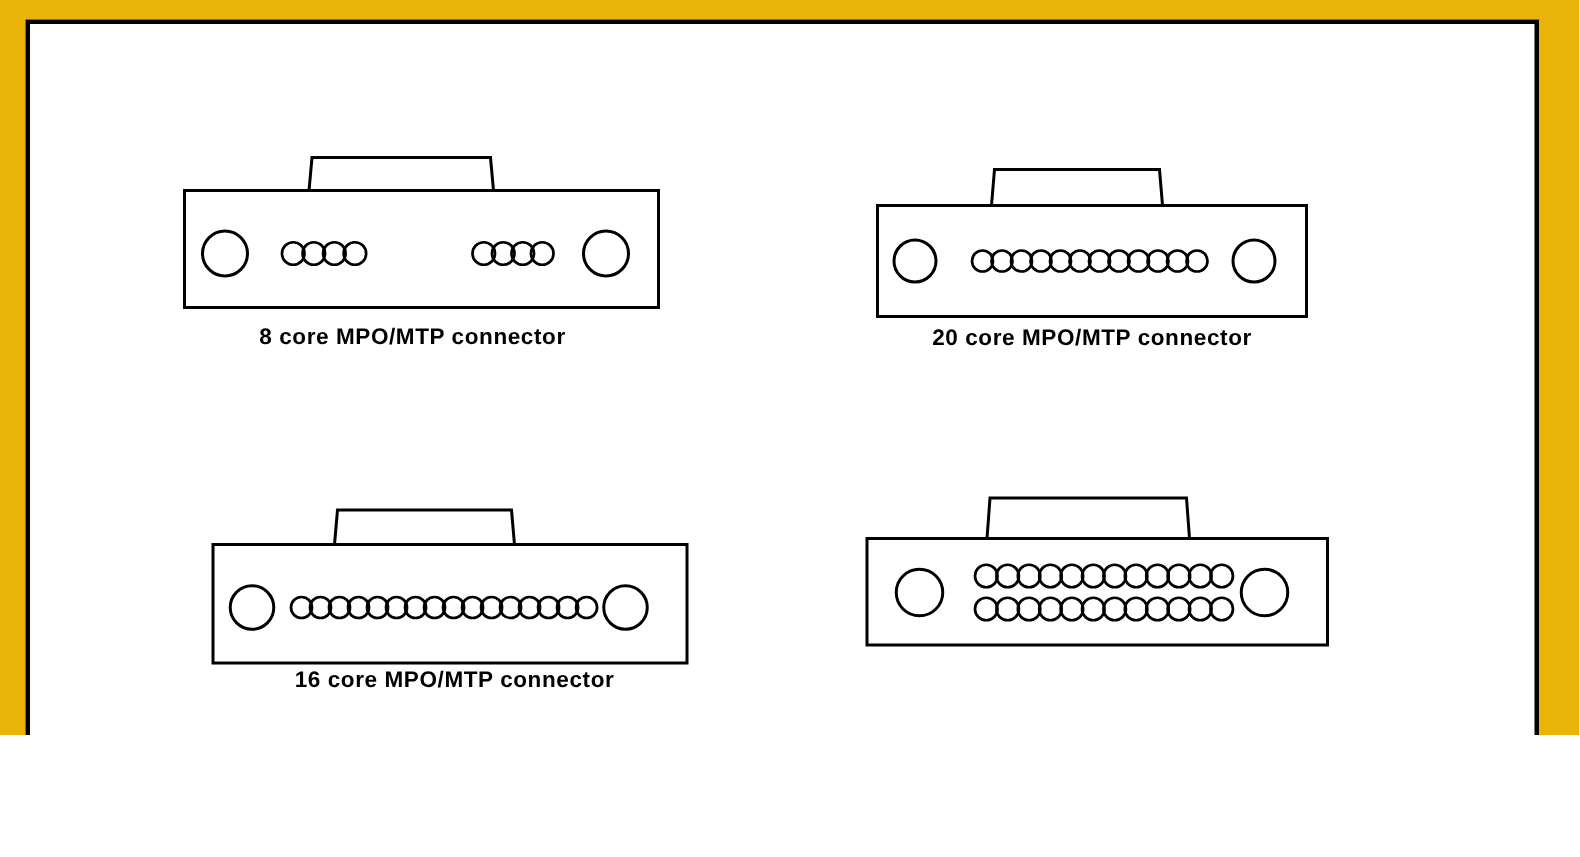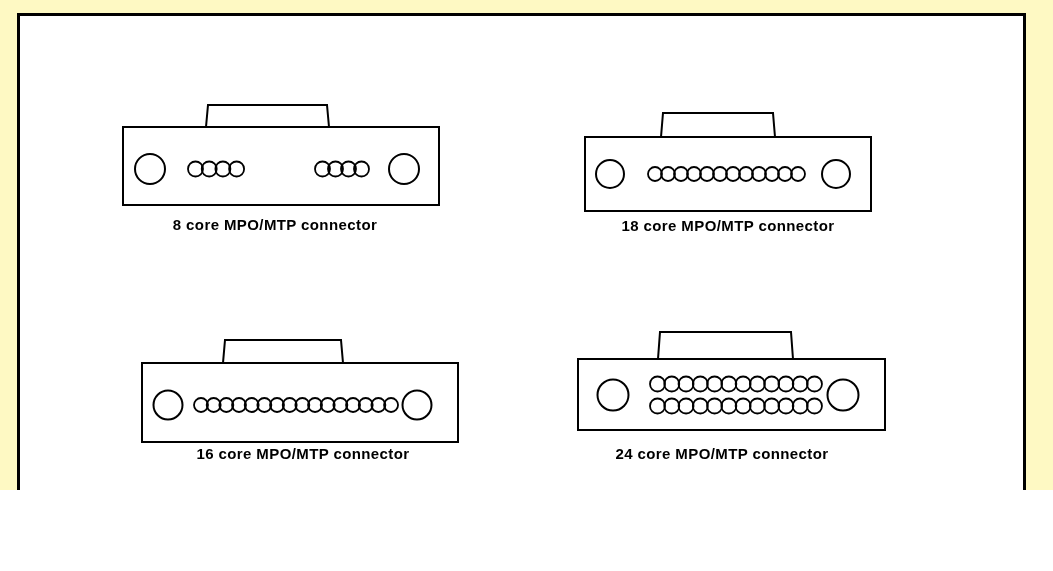--- a/index.html
+++ b/index.html
@@ -35,21 +35,21 @@
     font-weight: bold;
     font-size: 15px;
     line-height: 15px;
     letter-spacing: 0.4px;
     color: #000000;
   }
 </style>
 </head>
 <body>
 
-<div class="canvas" style="width: 1053px; height: 490px; background: #fef9c3;">
+<div class="canvas" style="width: 1053px; height: 490px; background: #eab308;">
   <div class="frame" style="left: 17px; top: 13px; width: 1009px; height: 545px; background: rgb(255, 255, 255); border: 3px solid rgb(0, 0, 0);"></div>
 
   <figure class="connector" style="left: 121px; top: 103px; width: 320px; height: 160px;">
     <svg width="320" height="104" viewBox="0 0 320 104">
         <g transform="translate(2,2)">
           <polygon points="85,0 204,0 206,22 83,22" fill="#ffffff" stroke="#000000" stroke-width="2"></polygon>
           <rect x="0" y="22" width="316" height="78" fill="#ffffff" stroke="#000000" stroke-width="2"></rect>
           <circle cx="27" cy="64" r="15" fill="none" stroke="#000000" stroke-width="2"></circle>
           <circle cx="281" cy="64" r="15" fill="none" stroke="#000000" stroke-width="2"></circle>
           <circle cx="72.5" cy="64" r="7.5" fill="none" stroke="#000000" stroke-width="1.8"></circle>
@@ -79,21 +79,21 @@
           <circle cx="122" cy="61" r="7" fill="none" stroke="#000000" stroke-width="1.8"></circle>
           <circle cx="135" cy="61" r="7" fill="none" stroke="#000000" stroke-width="1.8"></circle>
           <circle cx="148" cy="61" r="7" fill="none" stroke="#000000" stroke-width="1.8"></circle>
           <circle cx="161" cy="61" r="7" fill="none" stroke="#000000" stroke-width="1.8"></circle>
           <circle cx="174" cy="61" r="7" fill="none" stroke="#000000" stroke-width="1.8"></circle>
           <circle cx="187" cy="61" r="7" fill="none" stroke="#000000" stroke-width="1.8"></circle>
           <circle cx="200" cy="61" r="7" fill="none" stroke="#000000" stroke-width="1.8"></circle>
           <circle cx="213" cy="61" r="7" fill="none" stroke="#000000" stroke-width="1.8"></circle>
         </g>
       </svg>
-    <figcaption class="connector-label" style="left: 145px; top: 107px; color: rgb(0, 0, 0);">18 core MPO/MTP connector</figcaption>
+    <figcaption class="connector-label" style="left: 145px; top: 107px; color: rgb(0, 0, 0);">20 core MPO/MTP connector</figcaption>
   </figure>
 
   <figure class="connector" style="left: 140px; top: 338px; width: 320px; height: 162px;">
     <svg width="320" height="106" viewBox="0 0 320 106">
         <g transform="translate(2,2)">
           <polygon points="83,0 199,0 201,23 81,23" fill="#ffffff" stroke="#000000" stroke-width="2"></polygon>
           <rect x="0" y="23" width="316" height="79" fill="#ffffff" stroke="#000000" stroke-width="2"></rect>
           <circle cx="26" cy="65" r="14.5" fill="none" stroke="#000000" stroke-width="2"></circle>
           <circle cx="275" cy="65" r="14.5" fill="none" stroke="#000000" stroke-width="2"></circle>
           <circle cx="59" cy="65" r="7" fill="none" stroke="#000000" stroke-width="1.8"></circle>
@@ -143,15 +143,14 @@
           <circle cx="136.57999999999998" cy="74" r="7.5" fill="none" stroke="#000000" stroke-width="1.8"></circle>
           <circle cx="150.85" cy="74" r="7.5" fill="none" stroke="#000000" stroke-width="1.8"></circle>
           <circle cx="165.12" cy="74" r="7.5" fill="none" stroke="#000000" stroke-width="1.8"></circle>
           <circle cx="179.39" cy="74" r="7.5" fill="none" stroke="#000000" stroke-width="1.8"></circle>
           <circle cx="193.66" cy="74" r="7.5" fill="none" stroke="#000000" stroke-width="1.8"></circle>
           <circle cx="207.93" cy="74" r="7.5" fill="none" stroke="#000000" stroke-width="1.8"></circle>
           <circle cx="222.2" cy="74" r="7.5" fill="none" stroke="#000000" stroke-width="1.8"></circle>
           <circle cx="236.47" cy="74" r="7.5" fill="none" stroke="#000000" stroke-width="1.8"></circle>
         </g>
       </svg>
-    <figcaption class="connector-label" style="left: 146px; top: 116px; color: rgb(0, 0, 0);">24 core MPO/MTP connector</figcaption>
   </figure>
 </div>
 
 </body></html>

